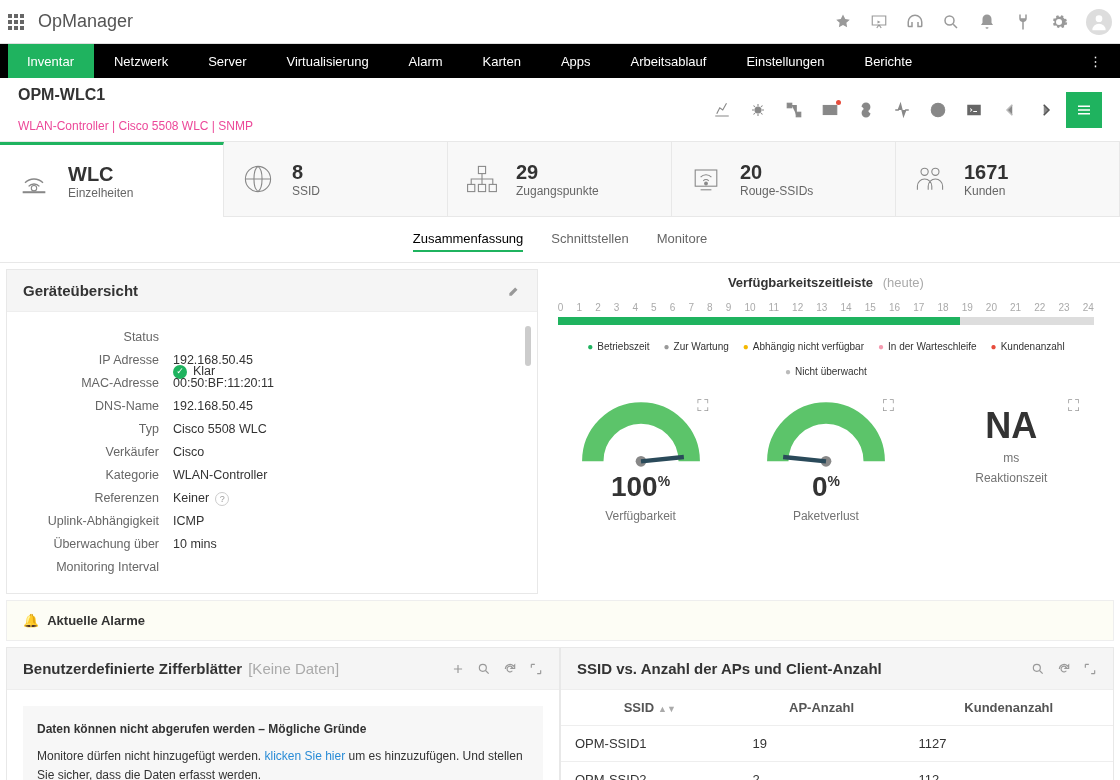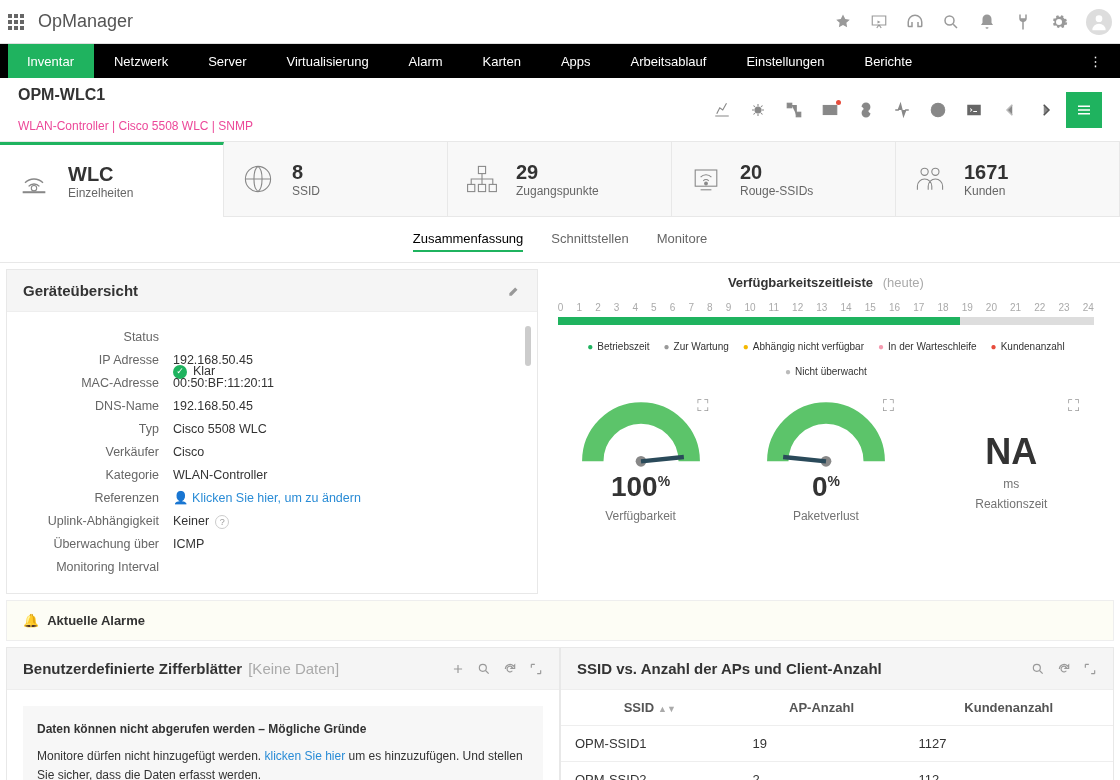--- a/index.html
+++ b/index.html
@@ -329,23 +329,23 @@
             <div>Monitoring Interval</div>
           </div>
         <div class="ov-values">
             <div><span class="status-ok">Klar</span></div>
             <div>192.168.50.45</div>
             <div>00:50:BF:11:20:11</div>
             <div>192.168.50.45</div>
             <div>Cisco 5508 WLC</div>
             <div>Cisco</div>
             <div>WLAN-Controller</div>
-            <div>👤 <span class="link">Klicken Sie hier, um zu ändern</span></div>
             <div>Keiner<span class="qmark">?</span></div>
             <div>ICMP</div>
+            <div>10 mins</div>
           </div>
         <div class="scroll-ind"></div>
       </div>
     </div>
 
     <div class="avail-panel" style="width:52%;">
       <div class="avail-head">
         <span class="atitle">Verfügbarkeitszeitleiste</span>
         <span class="arange">(heute)</span>
       </div>
@@ -405,21 +405,21 @@
           <svg viewBox="0 0 120 70">
               <path d="M15 60 A45 45 0 0 1 105 60" fill="none" stroke="#5cc46a" stroke-width="20"></path>
               <circle cx="60" cy="60" r="5" fill="#888"></circle>
               <path d="M60 60 L20 56" stroke="#2a4a5a" stroke-width="4"></path>
             </svg>
           <div class="gauge-val"><span>0</span><span class="pct">%</span></div>
           <div class="gauge-lbl">Paketverlust</div>
         </div>
         <div class="gauge">
           <span class="gauge-corner">⛶</span>
-          <div class="na-val" style="margin-top:34px">NA</div>
+          <div class="na-val" style="margin-top:8px">NA</div>
           <div class="gauge-lbl" style="margin-top:4px">ms</div>
           <div class="gauge-lbl">Reaktionszeit</div>
         </div>
       </div>
     </div>
   </div>
 
   <div class="alarm-box">
     <div class="atitle">
         <span class="bell-orange">🔔</span>

